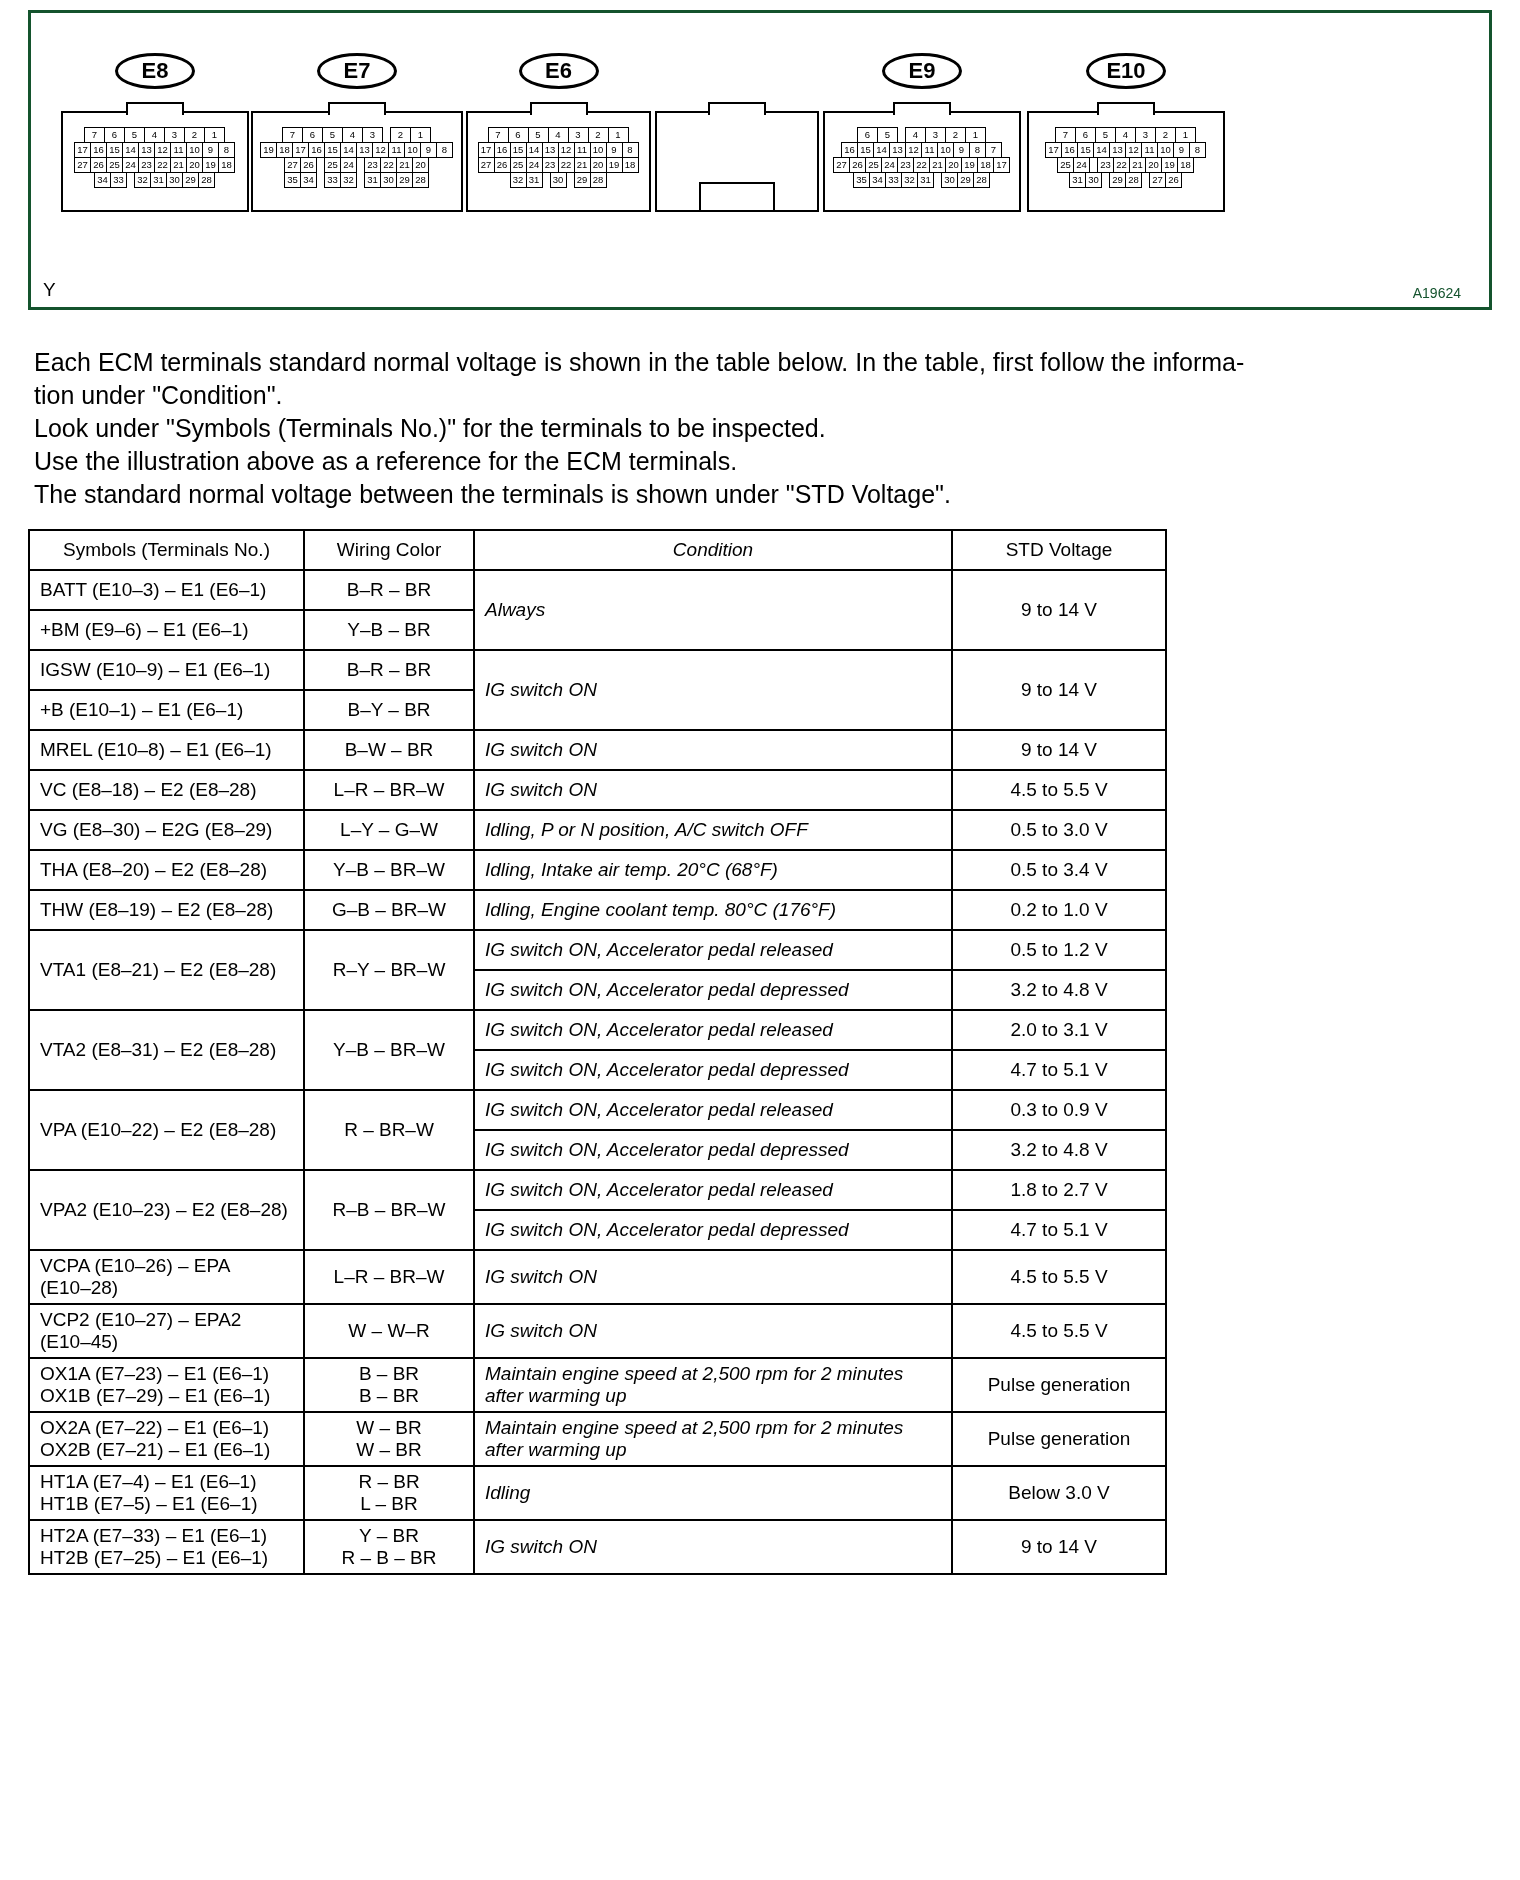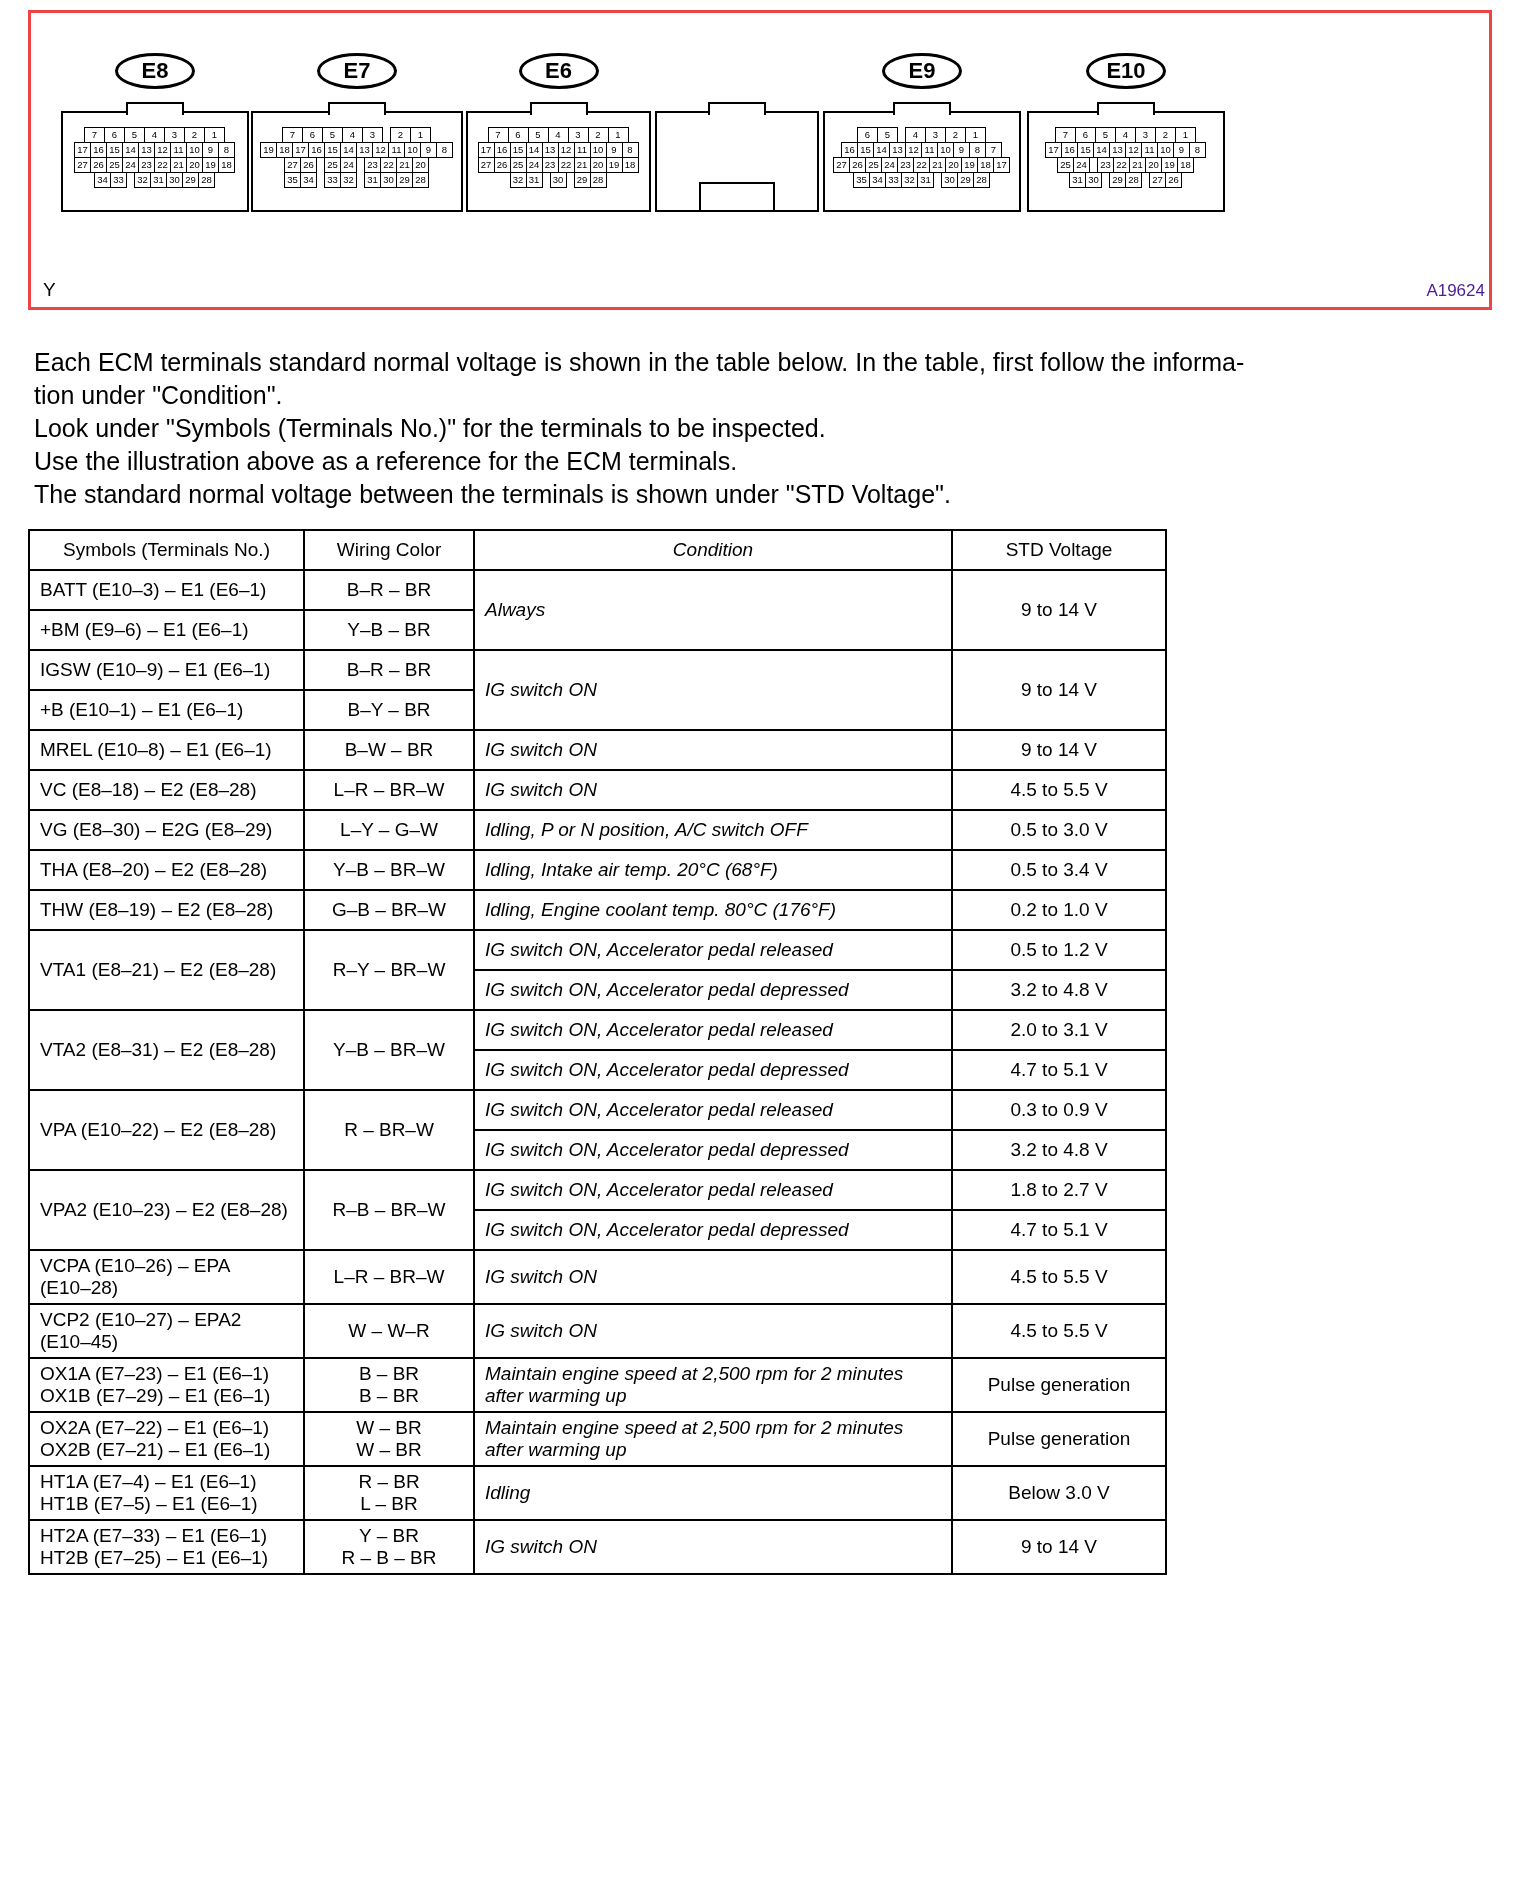--- a/index.html
+++ b/index.html
@@ -7,21 +7,21 @@
   body {
     width: 1520px;
     font-family: "Liberation Sans", sans-serif;
     color: #000;
   }
   .page { width: 1520px; padding: 10px 28px 24px 28px; }
 
   
   .figure-box {
     position: relative;
-    border: 3px solid #ef4444;
+    border: 3px solid #14532d;
     height: 300px;
     background: #fff;
   }
   .connectors { position: absolute; inset: 0; }
   .conn { position: absolute; top: 40px; display: flex; flex-direction: column; align-items: center; }
   .conn:nth-child(1) { left: 30px;  width: 188px; }
   .conn:nth-child(2) { left: 220px; width: 212px; }
   .conn:nth-child(3) { left: 435px; width: 185px; }
   .conn:nth-child(4) { left: 624px; width: 164px; }
   .conn:nth-child(5) { left: 792px; width: 198px; }
@@ -61,21 +61,21 @@
   .pgroup + .pgroup { margin-left: 8px; }
   .pin {
     width: 17px; height: 16px; margin-left: -1px;
     border: 1px solid #000;
     font-size: 9.5px; line-height: 14px; text-align: center;
     overflow: hidden; background: #fff;
   }
   .prow:first-child .pin { width: 21px; }
 
   .corner-label { position: absolute; left: 12px; bottom: 6px; font-size: 19px; }
-  .figure-id   { position: absolute; right: 4px; bottom: 6px; font-size: 17px; color: #4c1d95; }
+  .figure-id   { position: absolute; right: 28px; bottom: 6px; font-size: 14px; color: #14532d; }
 
   
   .intro { margin: 36px 6px 18px 6px; font-size: 25px; line-height: 33px; }
   .intro-line { white-space: nowrap; }
 
   
   .voltage-table {
     border-collapse: collapse;
     table-layout: fixed;
   }

